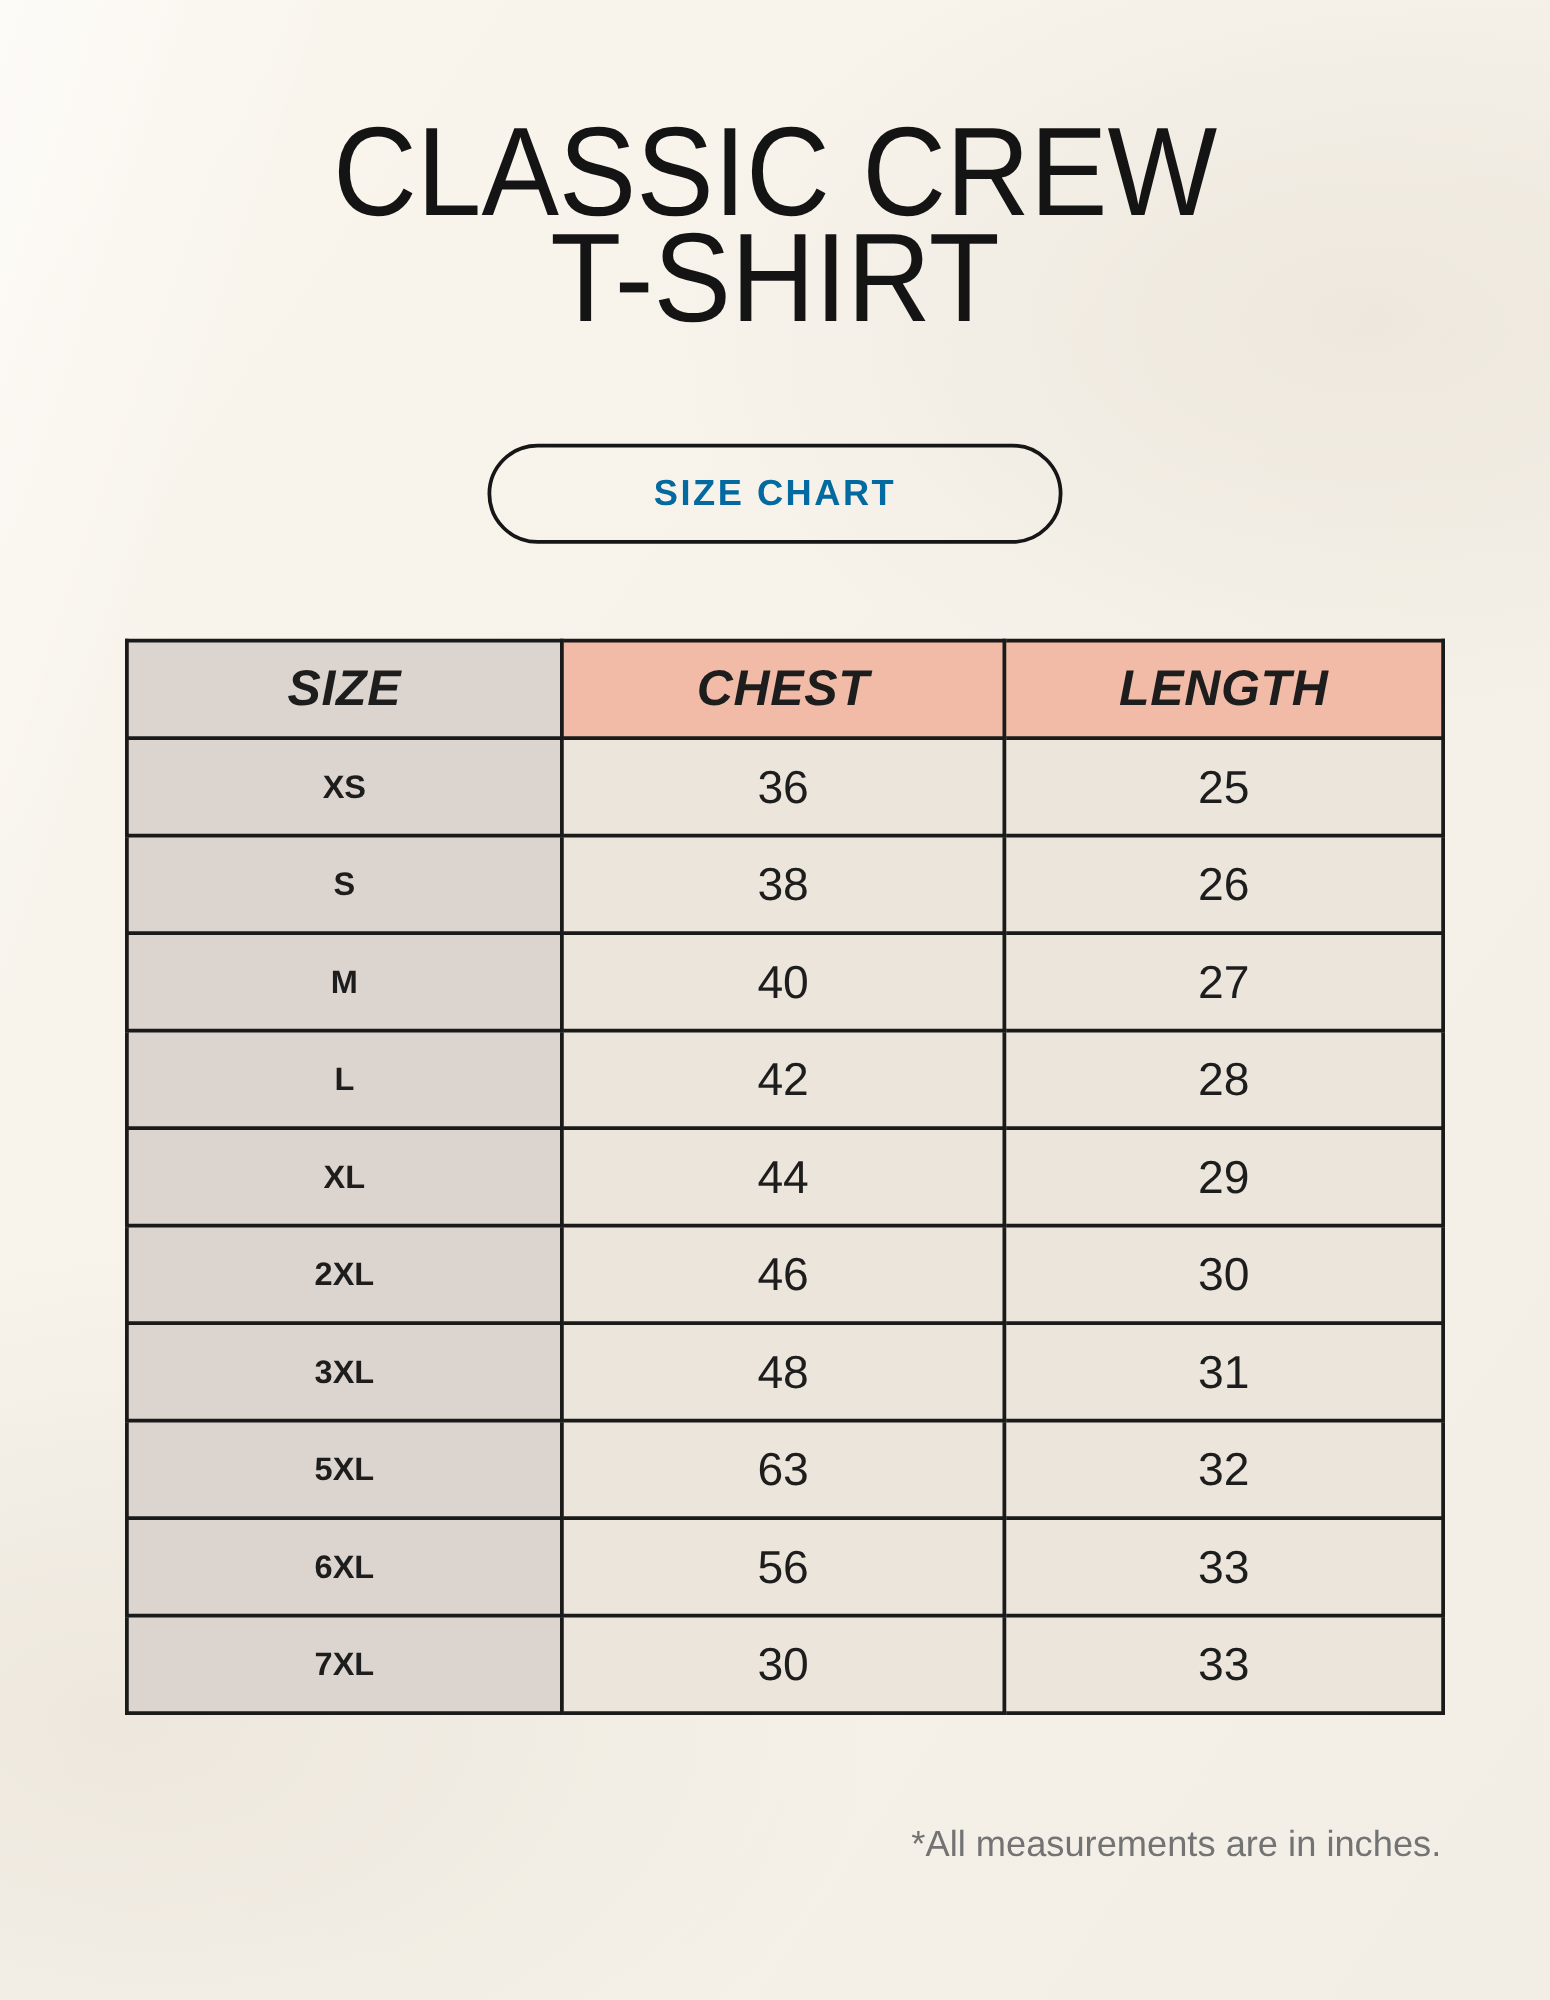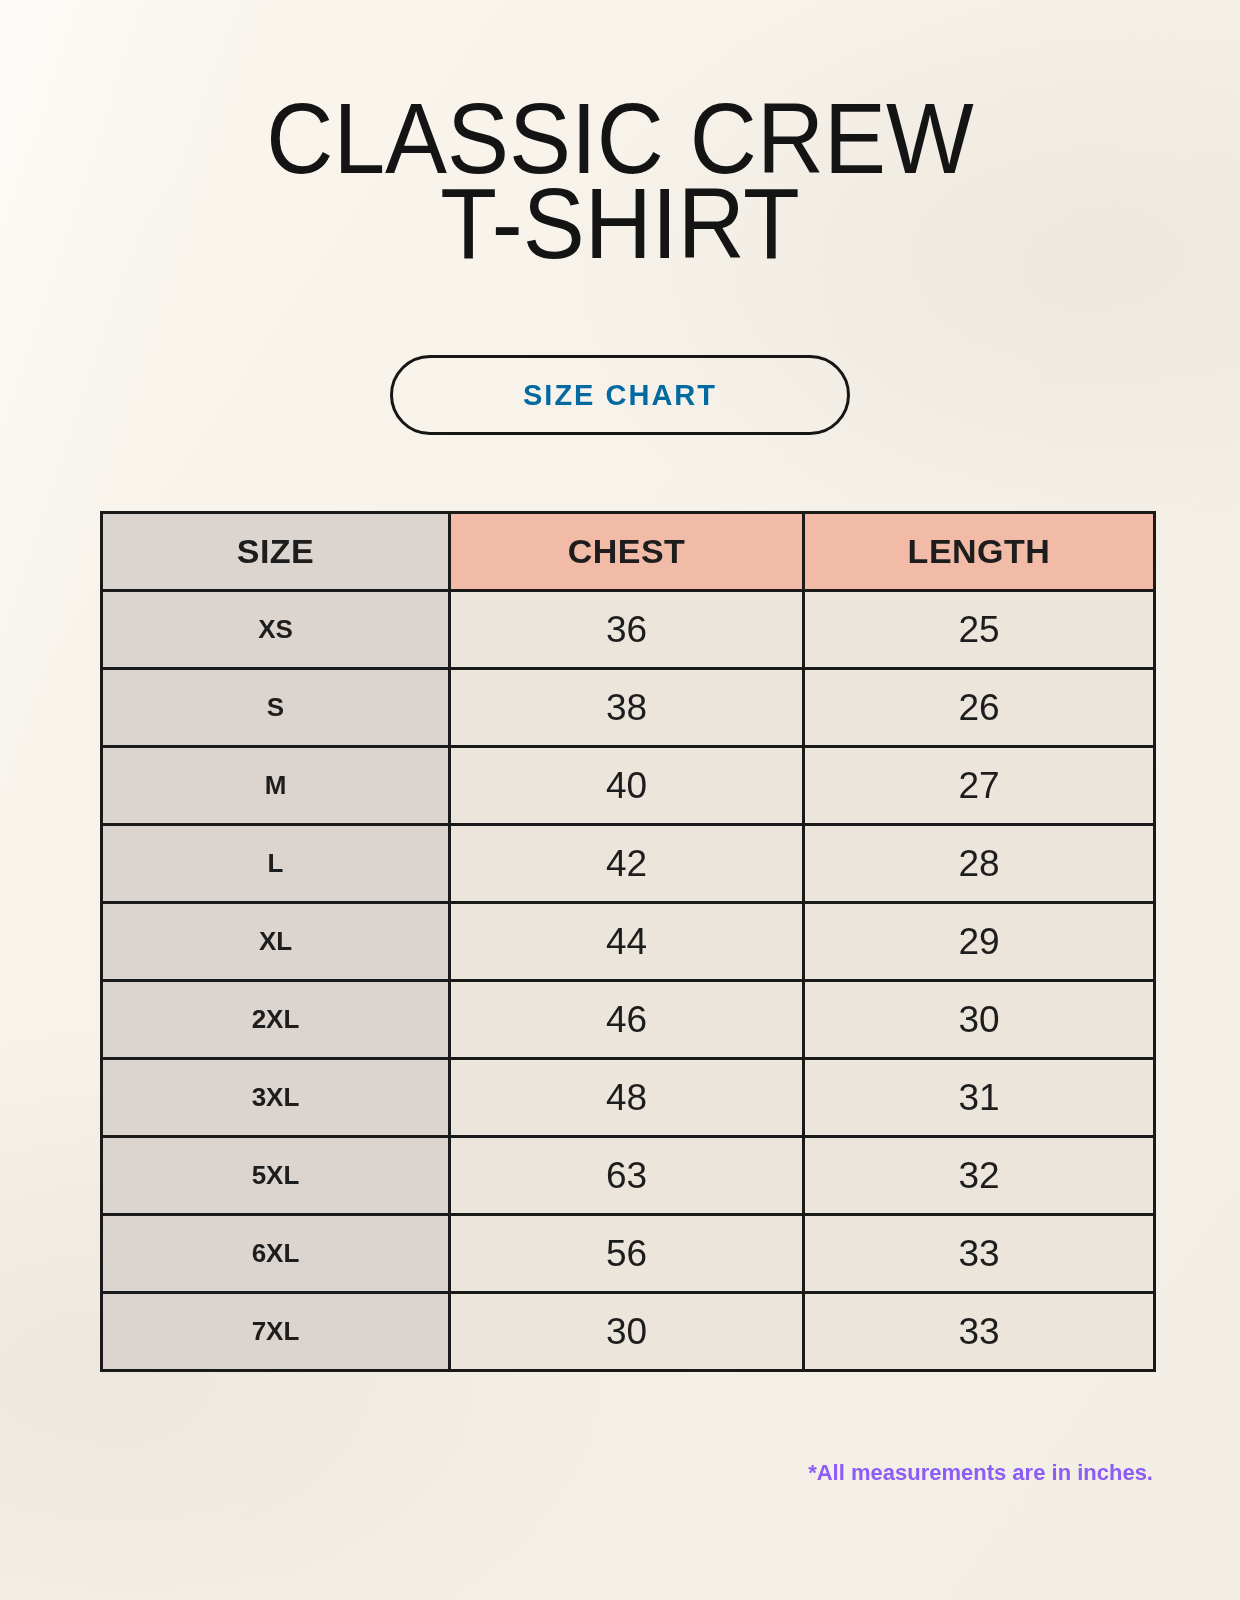--- a/index.html
+++ b/index.html
@@ -67,23 +67,24 @@
     table-layout: fixed;
   }
   .size-table th, .size-table td {
     border: 3px solid var(--border, #1a1a1a);
     height: 75px;
     text-align: center;
     vertical-align: middle;
     padding: 0;
   }
   .size-table thead th {
-    font-size: 34px;
+    font-size: 40px;
     font-weight: 700;
     letter-spacing: 0.5px;
+    font-style: italic;
   }
   .size-table thead th:first-child,
   .size-table tbody th {
     background: var(--size-col, #dcd4ce);
   }
   .size-table thead th:not(:first-child) {
     background: var(--accent, #f1bba8);
     text-align: center;
   }
   .size-table tbody th {
@@ -93,23 +94,23 @@
   .size-table tbody td {
     background: var(--data-cell, #ebe5db);
     font-size: 37px;
     font-weight: 400;
   }
 
   .footnote {
     position: absolute;
     top: 1460px;
     right: 87px;
-    font-size: 22px;
-    font-weight: 700;
-    color: #8b5cf6;
+    font-size: 29px;
+    font-weight: 400;
+    color: #737373;
   }
 </style>
 </head>
 <body>
 
 <div class="page-title">
   <div>CLASSIC CREW</div>
   <div>T-SHIRT</div>
 </div>
 

